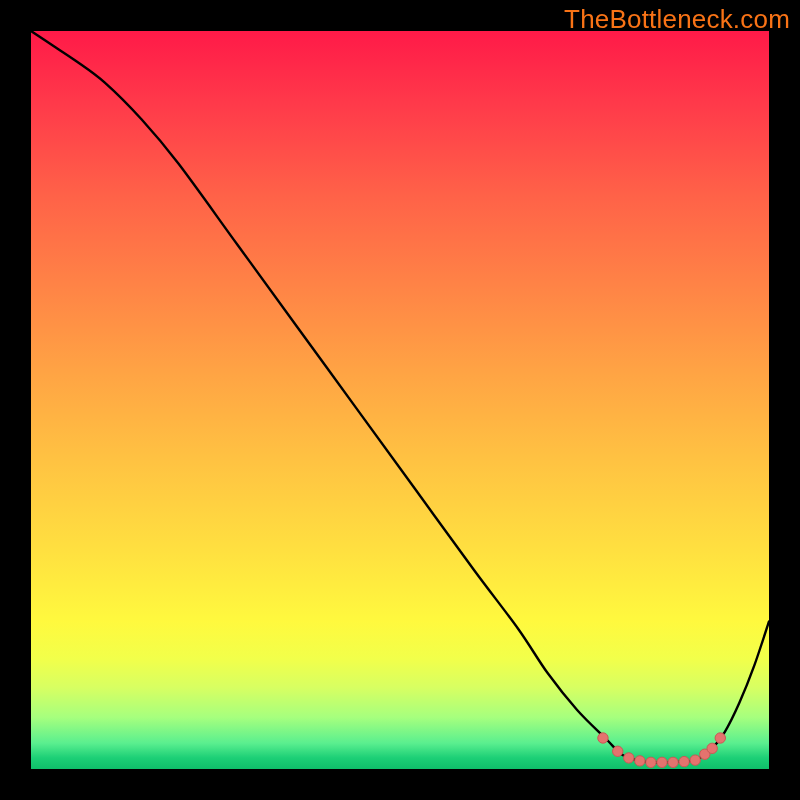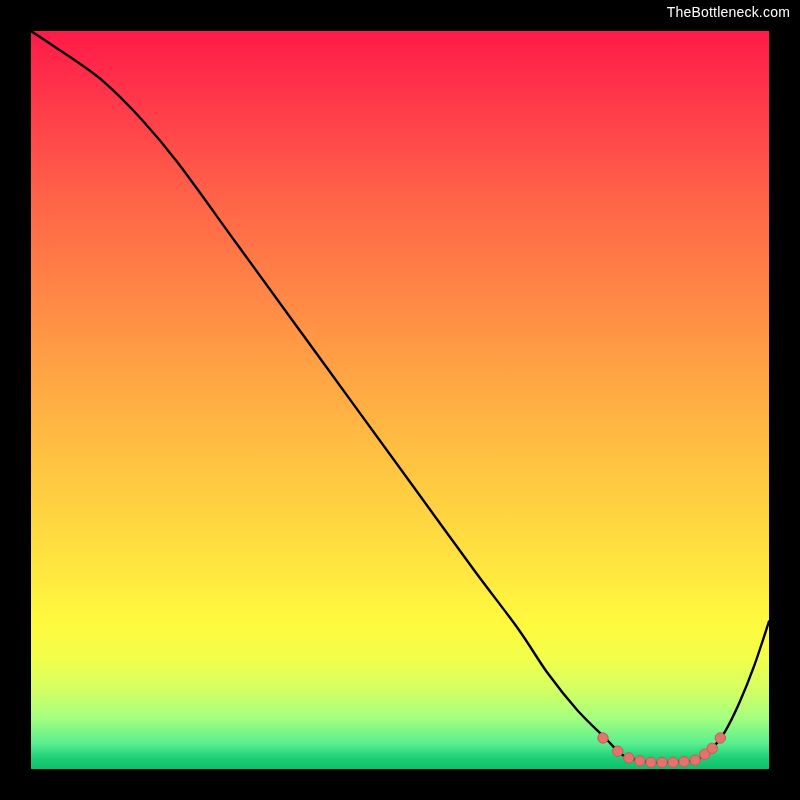--- a/index.html
+++ b/index.html
@@ -14,22 +14,22 @@
   .outer {
     position: relative;
     width: 800px;
     height: 800px;
     background: #000;
   }
   .watermark {
     position: absolute;
     top: 4px;
     right: 10px;
-    color: #ffffff;
-    font-size: 14px;
+    color: #f97316;
+    font-size: 26px;
     font-weight: 500;
     z-index: 10;
     letter-spacing: 0.2px;
   }
   .plot {
     position: absolute;
     left: 31px;
     top: 31px;
     width: 738px;
     height: 738px;

